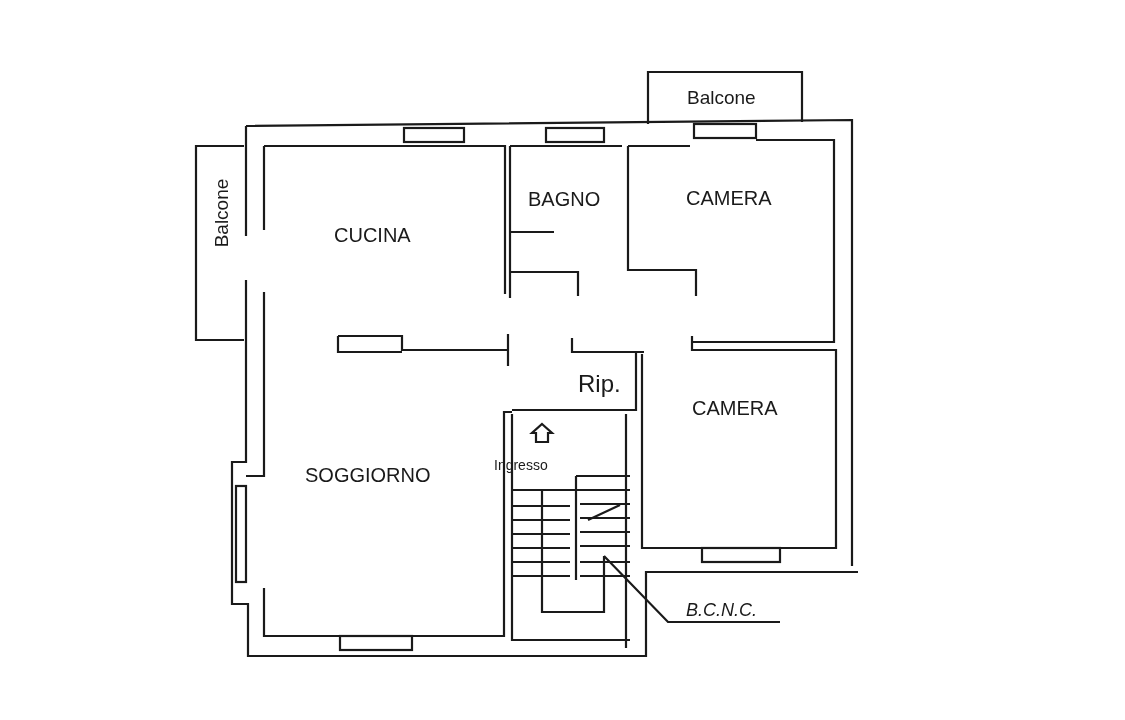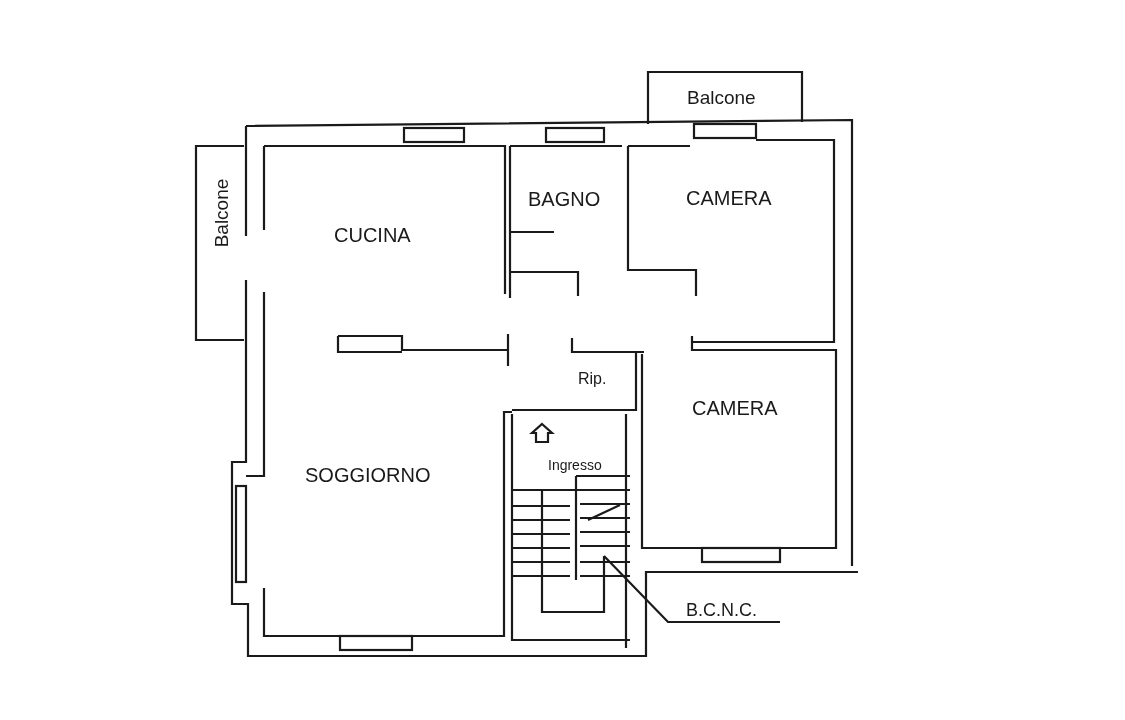--- a/index.html
+++ b/index.html
@@ -47,17 +47,17 @@
 
     <path d="M542 424 L552 433 H548 V442 H536 V433 H532 Z"></path>
   </g>
 </svg>
 
 <div class="lbl room" style="left:323px;top:224px;margin-left:11px;">CUCINA</div>
 <div class="lbl room" style="left:528px;top:174px;margin-top:14px;">BAGNO</div>
 <div class="lbl room" style="left:686px;top:187px;">CAMERA</div>
 <div class="lbl room" style="left:692px;top:397px;">CAMERA</div>
 <div class="lbl room" style="left:305px;top:464px;">SOGGIORNO</div>
-<div class="lbl room" style="left:578px;top:370px;font-size:16px;">Rip.</div>
-<div class="lbl small" style="left:548px;top:457px;">Ingresso</div>
+<div class="lbl room" style="left:578px;top:370px;font-size:24px;">Rip.</div>
+<div class="lbl small" style="left:494px;top:457px;">Ingresso</div>
 <div class="lbl room" style="left:687px;top:87px;font-size:19px;">Balcone</div>
 <div class="lbl room vert" style="left:182px;top:202px;font-size:19px;width:80px;text-align:center;">Balcone</div>
-<div class="lbl room" style="left:686px;top:600px;font-size:18px;">B.C.N.C.</div>
+<div class="lbl room" style="left:686px;top:600px;font-size:18px;font-style:italic;">B.C.N.C.</div>
 
 </body></html>

